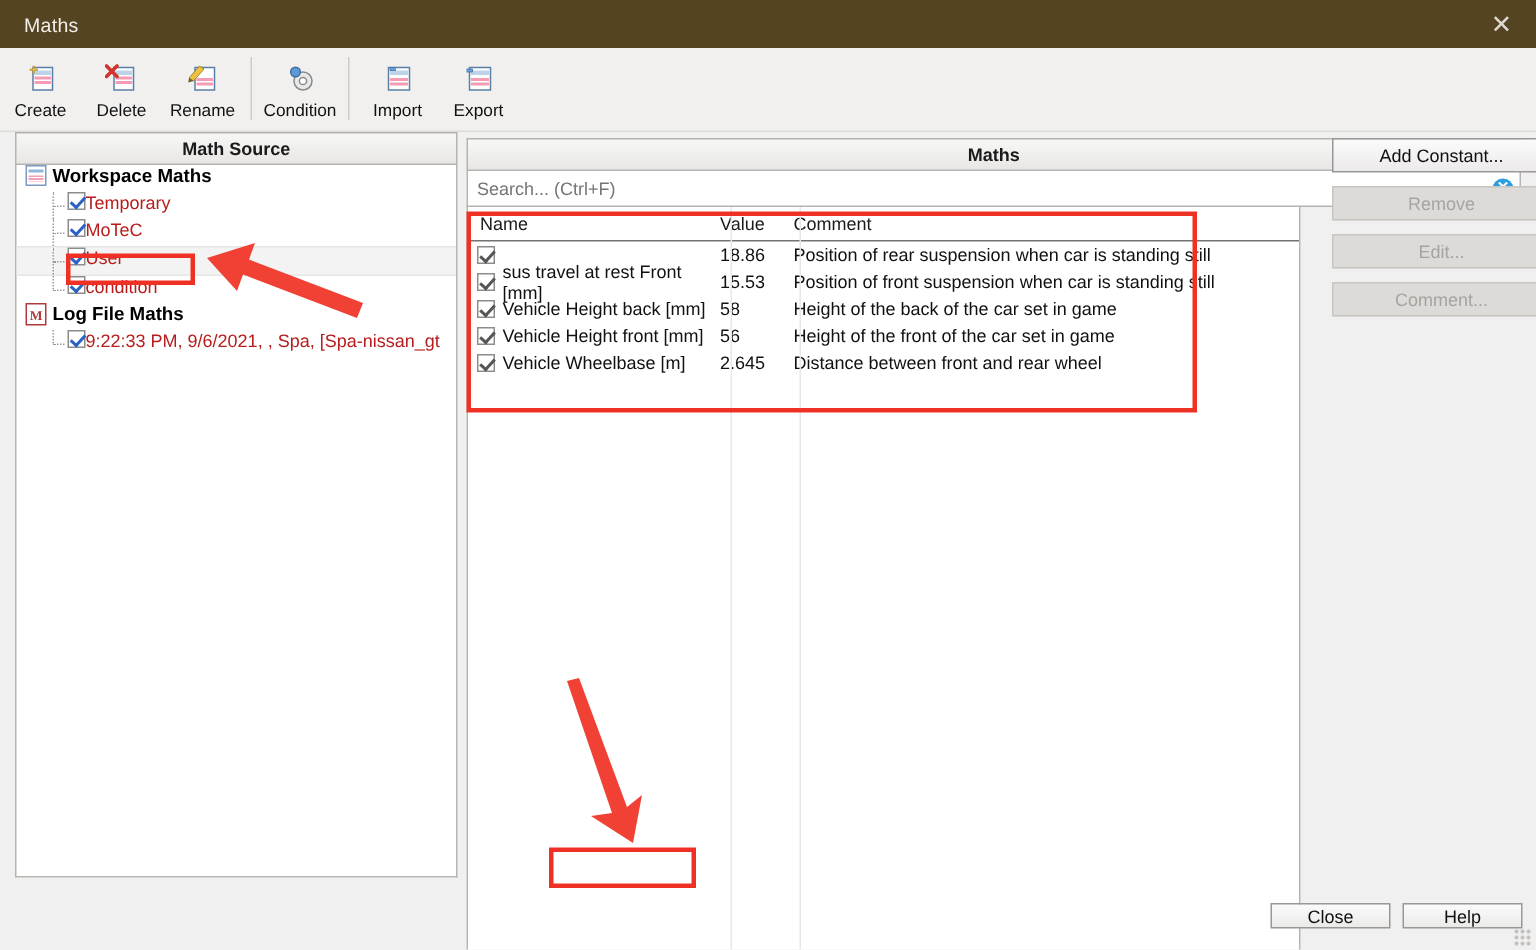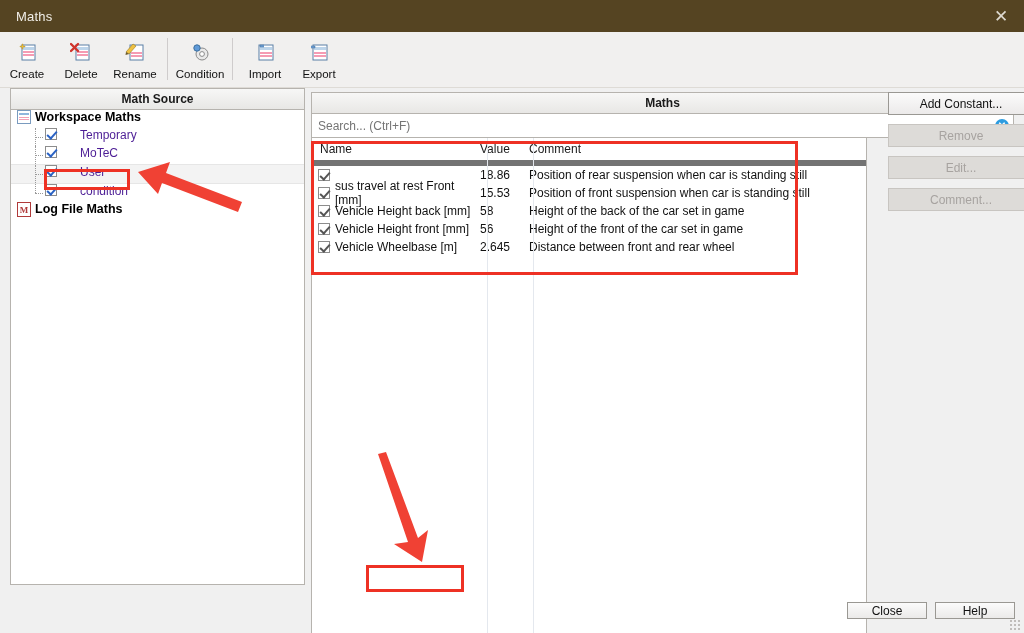--- a/index.html
+++ b/index.html
@@ -87,21 +87,21 @@
     overflow: hidden;
     font-size: 12px;
   }
   .tnode {
     display: flex; align-items: flex-start;
     height: 18px; padding-left: 6px;
     white-space: nowrap;
   }
   .tnode.child { padding-left: 22px; }
   .tnode .glabel { font-weight: bold; color: #000; font-size: 12.5px; margin-left: 4px; }
-  .tnode .clabel { color: #4c1d95; font-size: 12px; margin-left: 23px; }
+  .tnode .clabel { color: #b91c1c; font-size: 12px; margin-left: 0; }
   .tnode.selected { background: #f3f3f3; border-top:1px solid #e6e6e6; border-bottom:1px solid #e6e6e6;}
   .dashline {
     width: 12px; height: 18px;
     position: relative; flex: 0 0 12px;
   }
   .dashline::before {
     content: ""; position: absolute; left: 2px; top: 0; bottom: 0;
     border-left: 1px dotted #9a9a9a;
   }
   .dashline::after {
@@ -178,21 +178,21 @@
     position: absolute; left: 0; top: 46px;
     width: 556px; height: 519px;
     background: #fff;
     border: 1px solid #b6b3ae; border-top: none;
     box-sizing: border-box;
     overflow: hidden;
   }
   .grid-head {
     display: flex; height: 22px; align-items: center;
     font-size: 12px; color: #1a1a1a;
-    border-bottom: 6px solid #737373;
+    border-bottom: 1px solid #737373;
   }
   .col-name { width: 168px; padding-left: 8px; box-sizing: border-box; }
   .col-value { width: 46px; box-sizing: border-box; }
   .col-comment { flex: 1; padding-left: 3px; box-sizing: border-box; }
   .grid-row {
     display: flex; height: 18px; align-items: center;
     font-size: 12px; color: #111;
   }
   .grid-row .col-name { display: flex; align-items: center; padding-left: 6px; }
   .grid-row .col-name .cbox { margin-right: 5px; }
@@ -382,20 +382,25 @@
         <span class="dashline last"></span>
         <span class="cbox"></span>
         <span class="clabel">condition</span>
       </div>
 
       <div class="tnode">
         <span class="node-ico-log">M</span>
         <span class="glabel">Log File Maths</span>
       </div>
 
+      <div class="tnode child">
+        <span class="dashline last"></span>
+        <span class="cbox"></span>
+        <span class="clabel">9:22:33 PM, 9/6/2021,  , Spa,  [Spa-nissan_gt</span>
+      </div>
 
     </div>
   </div>
 
   <div class="right-panel">
     <div class="panel-header">Maths</div>
 
     <div class="search-row">
       <input class="search-input" type="text" placeholder="Search... (Ctrl+F)" style="">
       <span class="search-clear">

